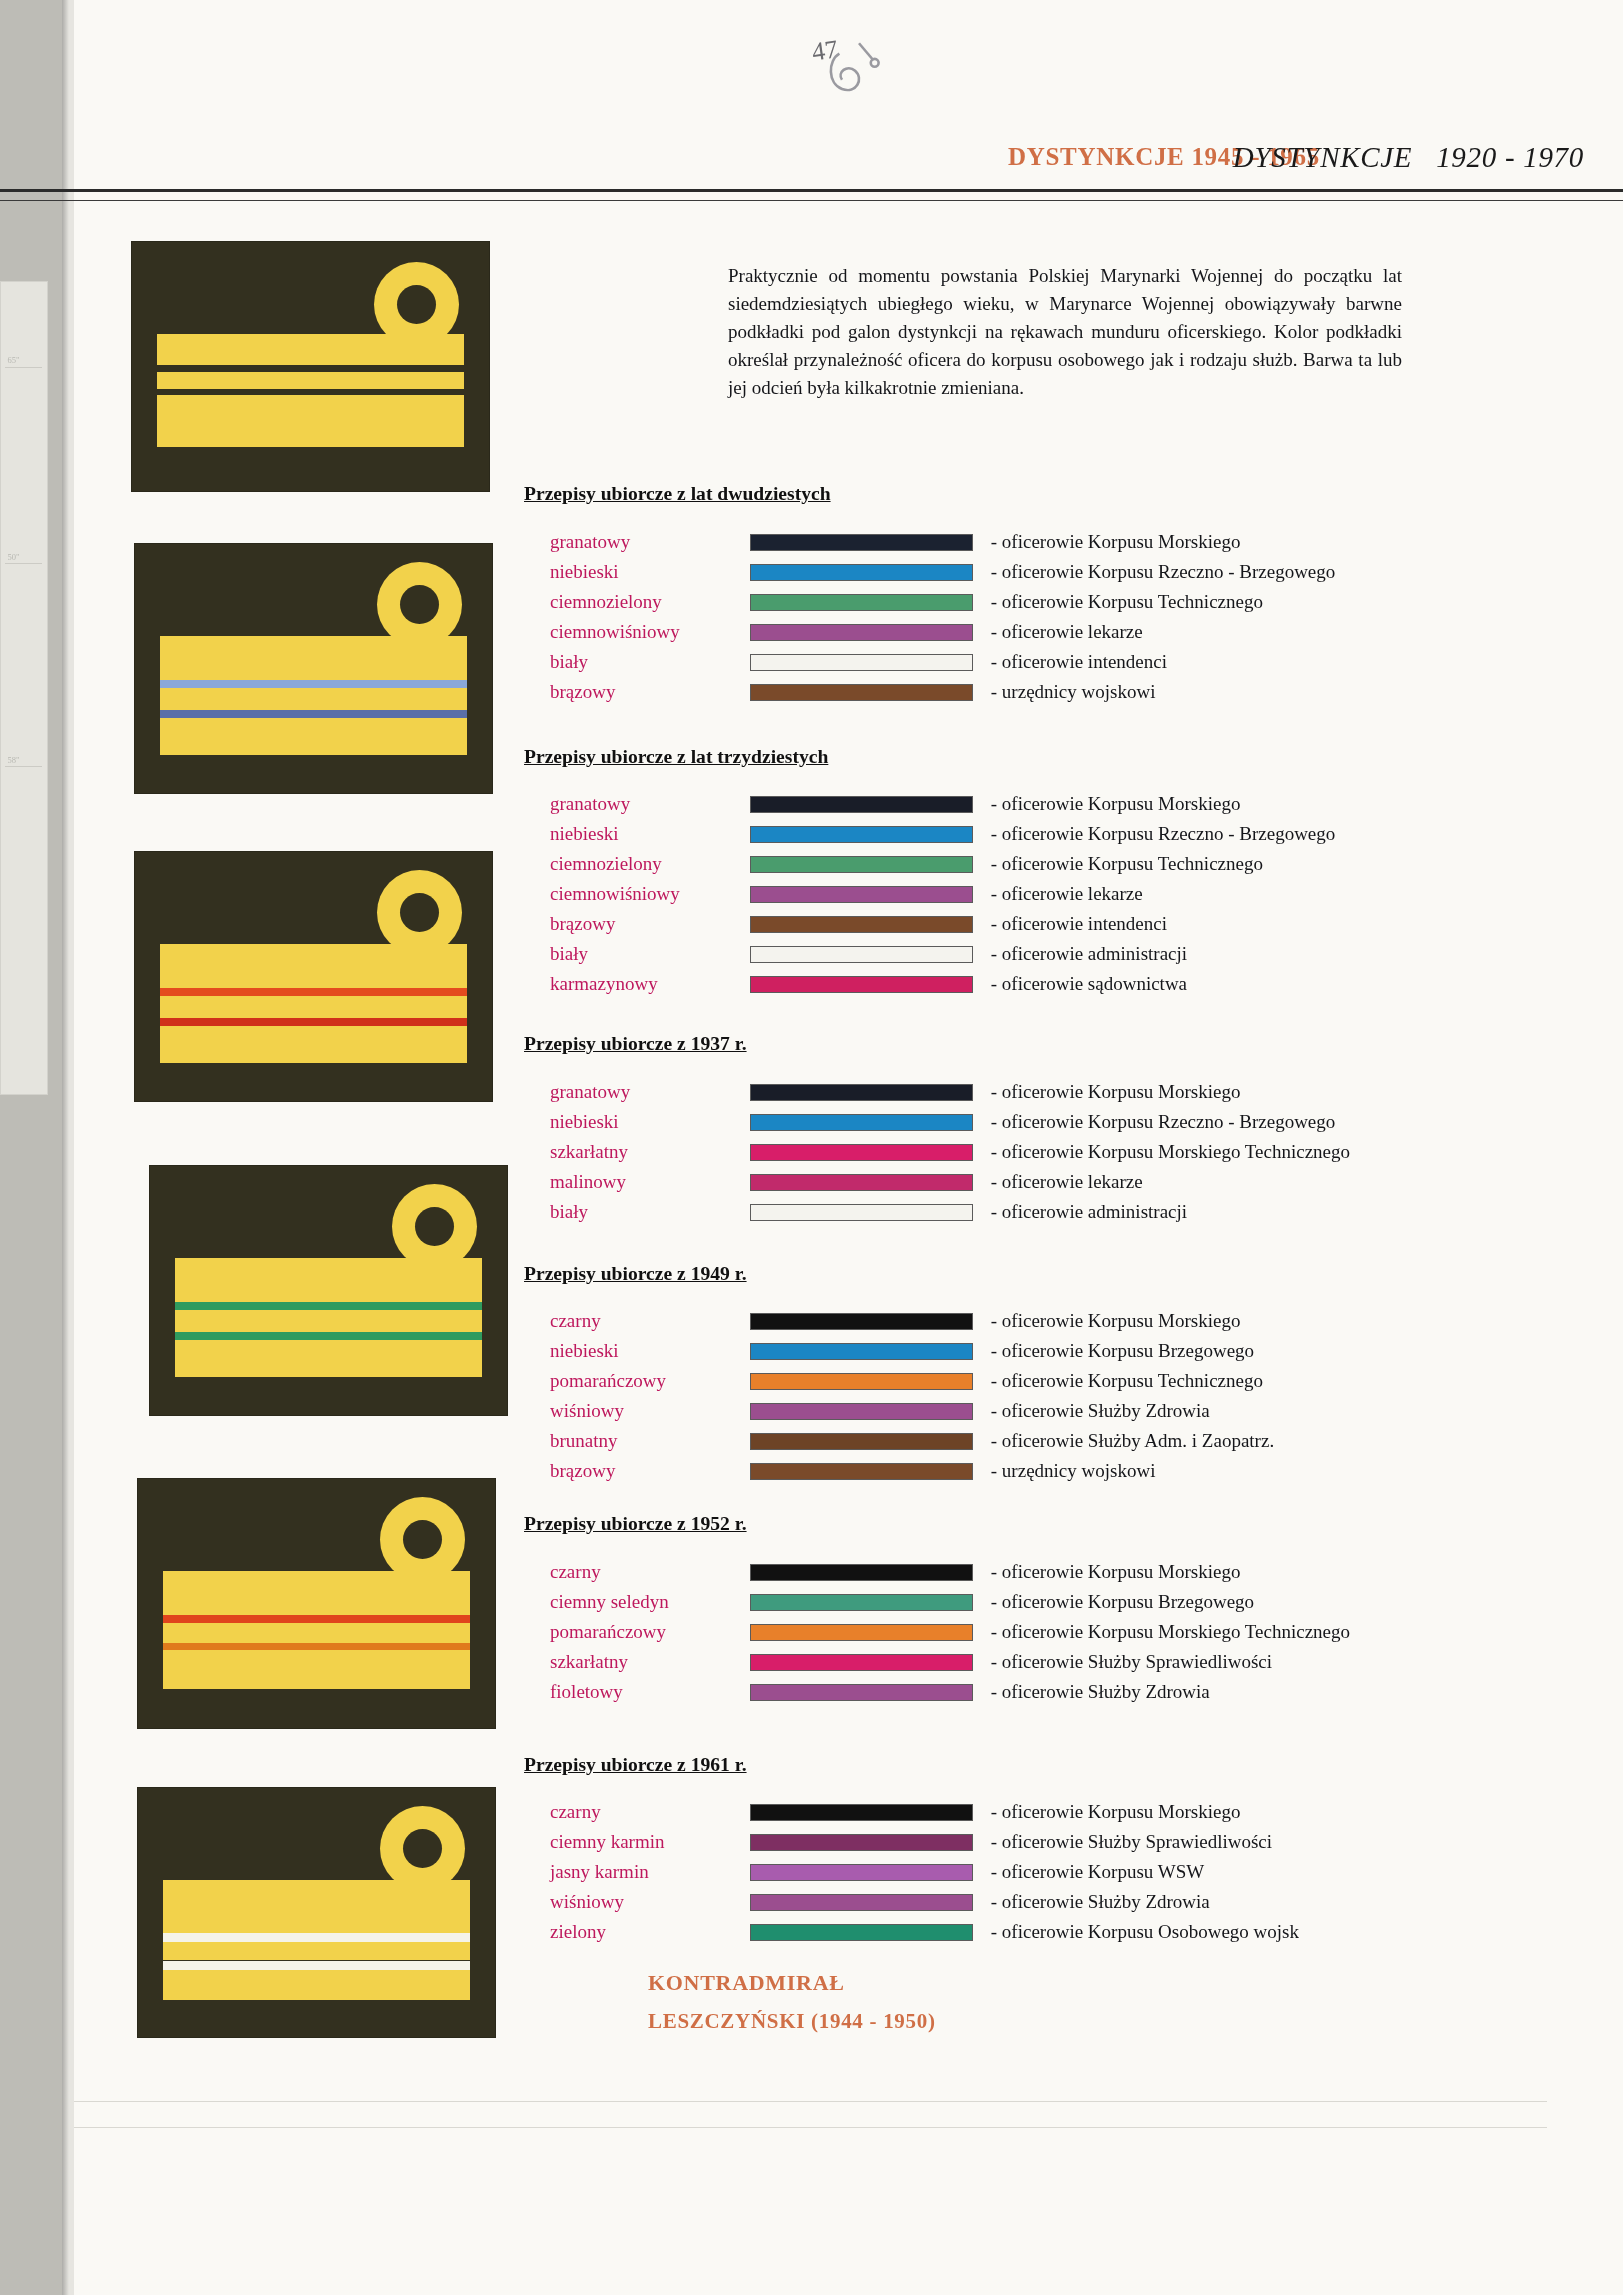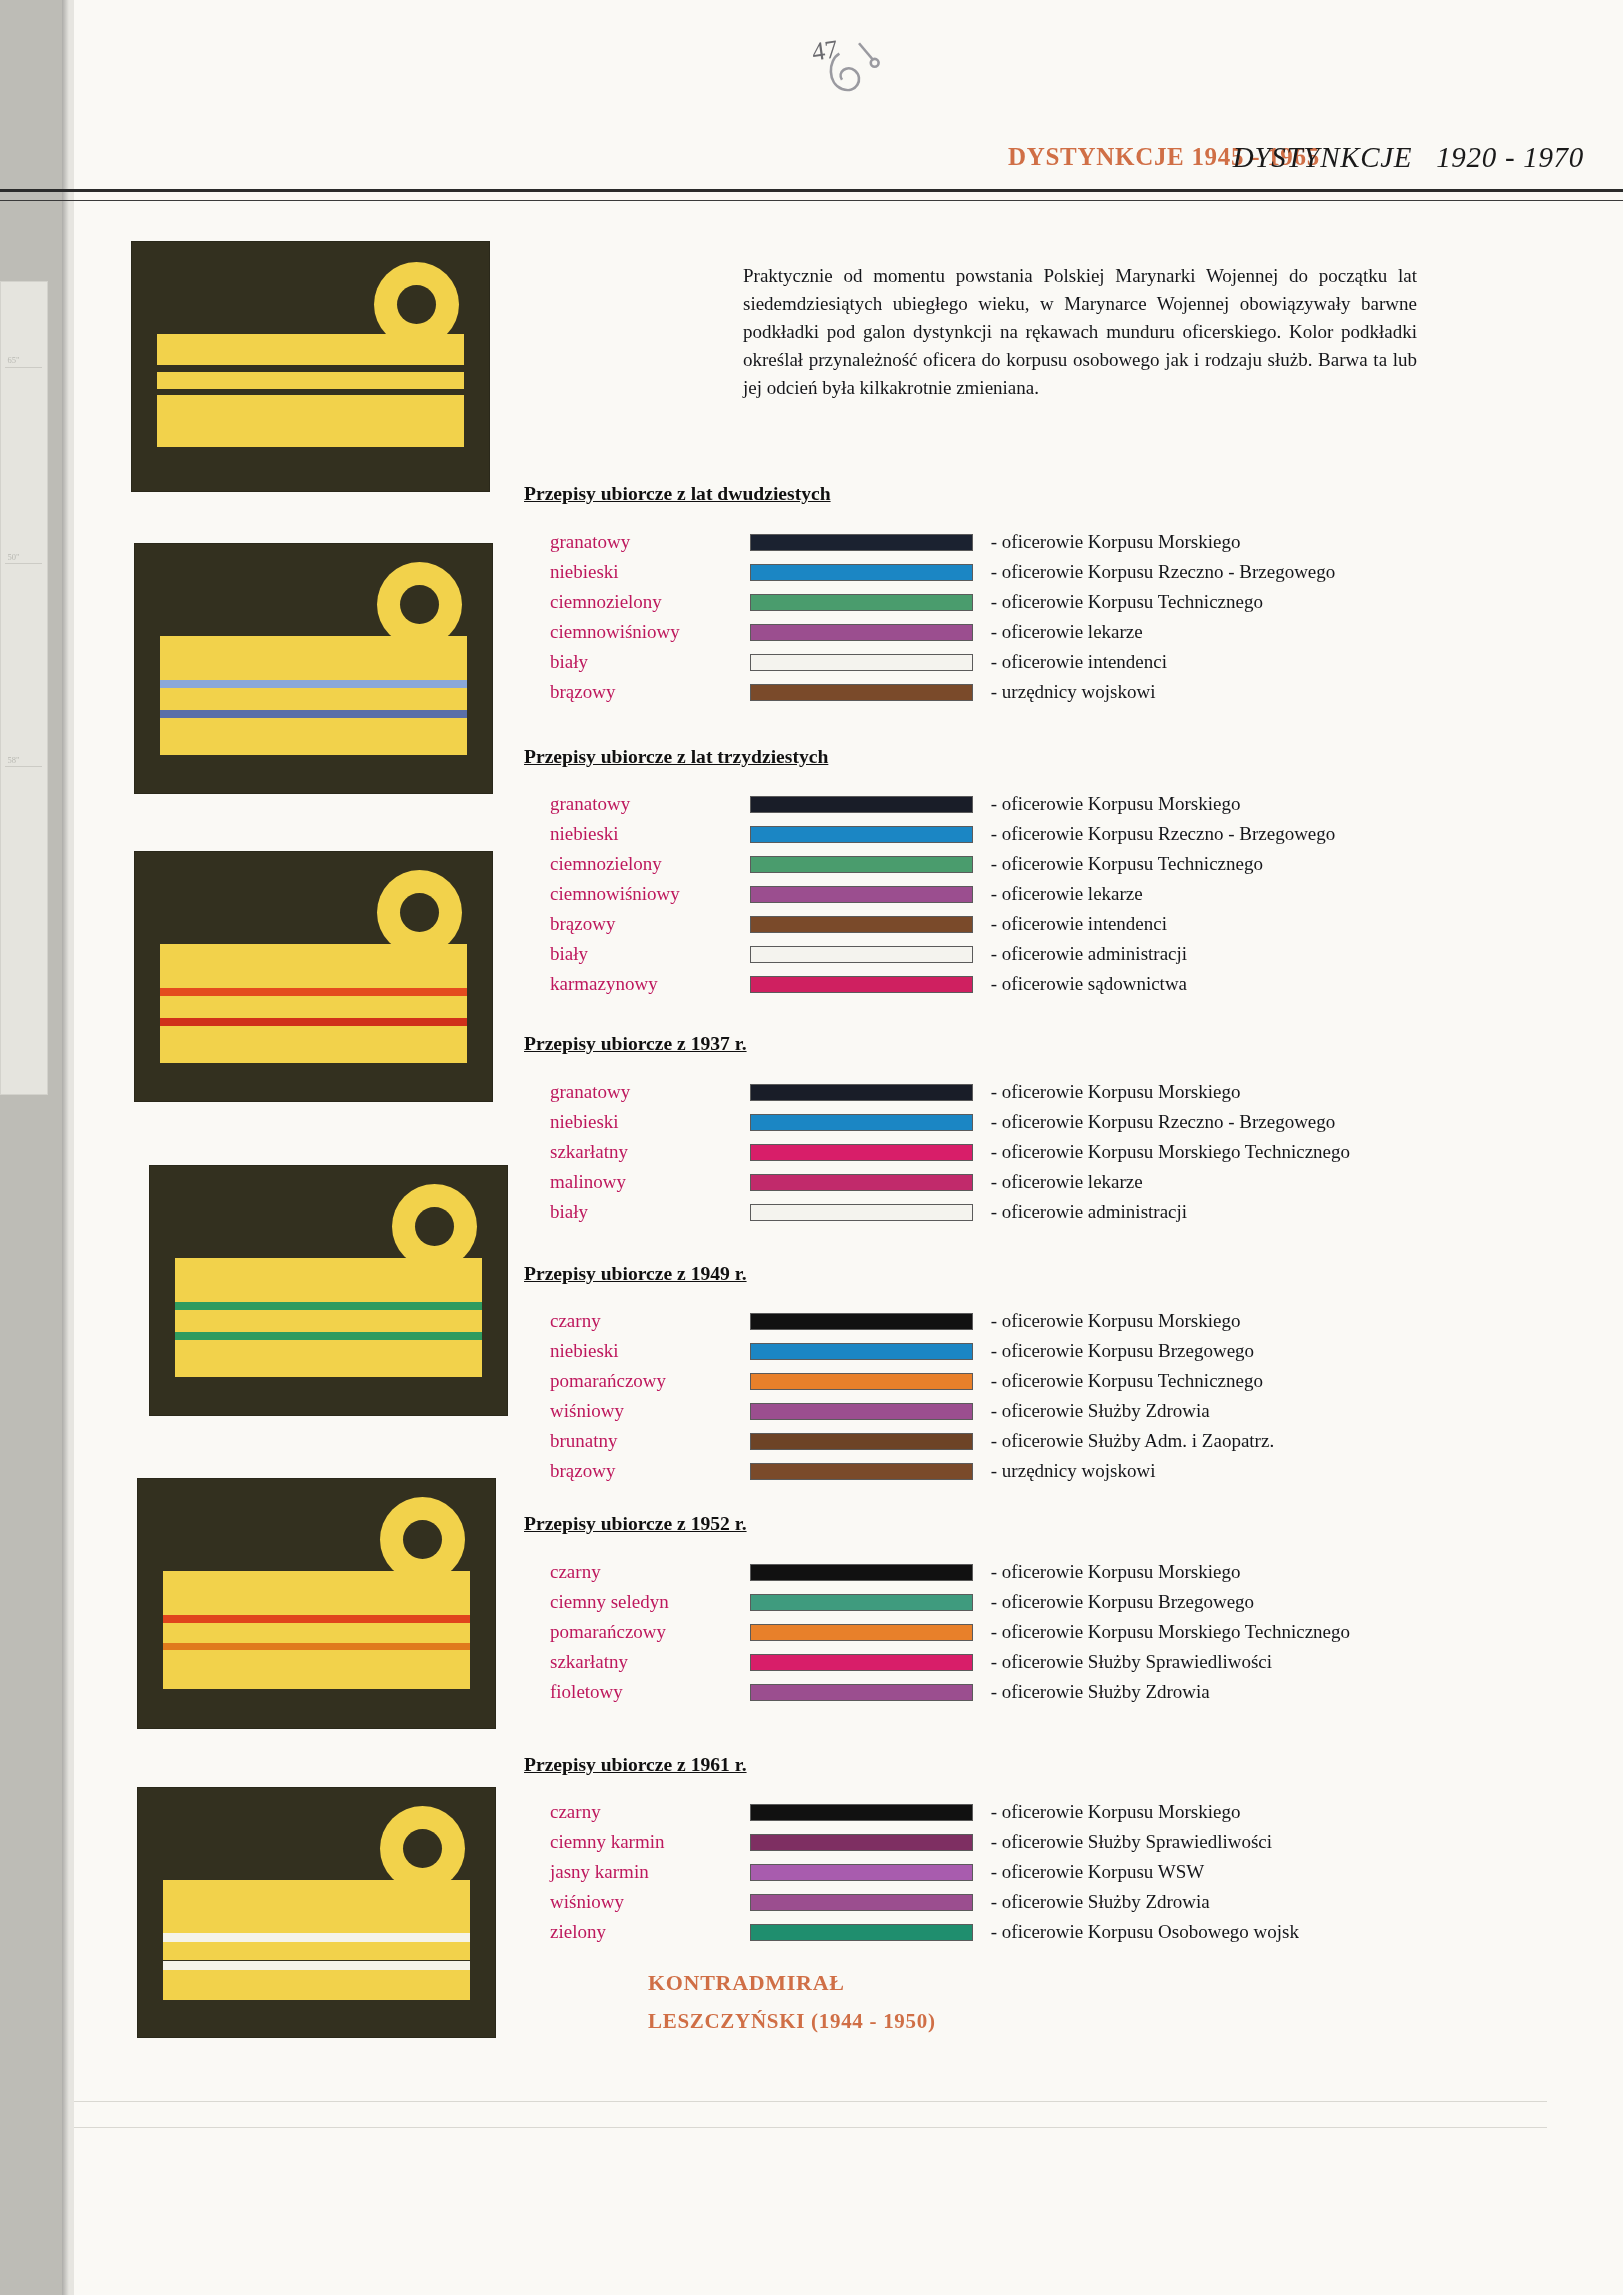--- a/index.html
+++ b/index.html
@@ -109,21 +109,21 @@
     font-family: "Liberation Serif", serif;
     font-weight: bold;
     letter-spacing: 0.7px;
     opacity: .75;
     text-align: center;
   }
 
   
   .intro {
     position: absolute;
-    left: 743px;
+    left: 728px;
     top: 262px;
     width: 674px;
     font-size: 19px;
     line-height: 28px;
     text-align: justify;
     color: #15161a;
   }
 
   
   .sec-head {

